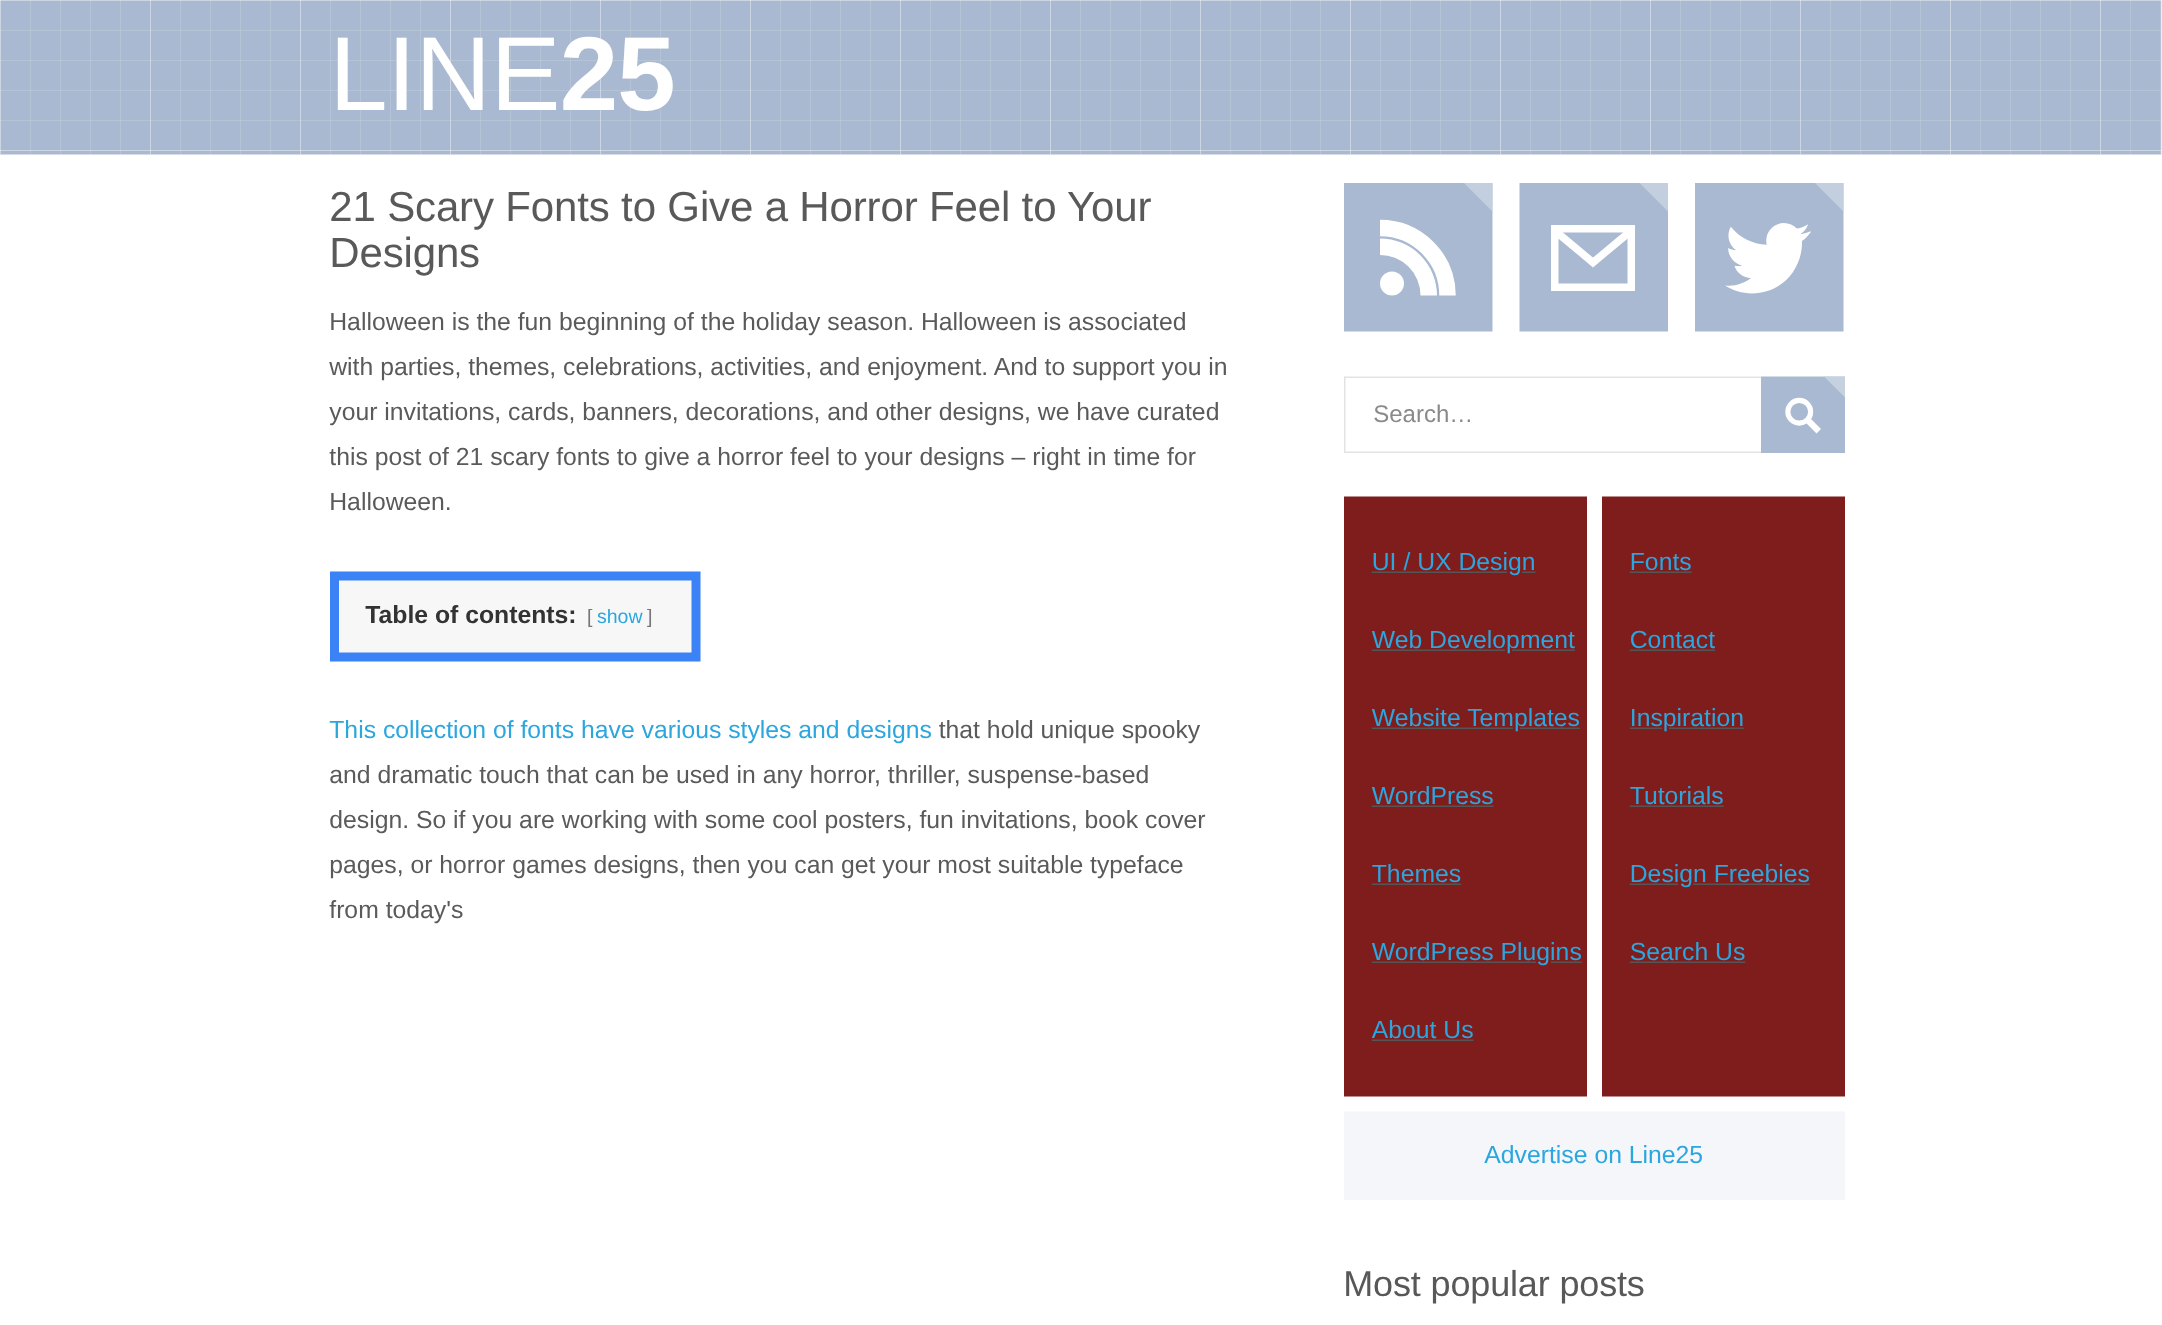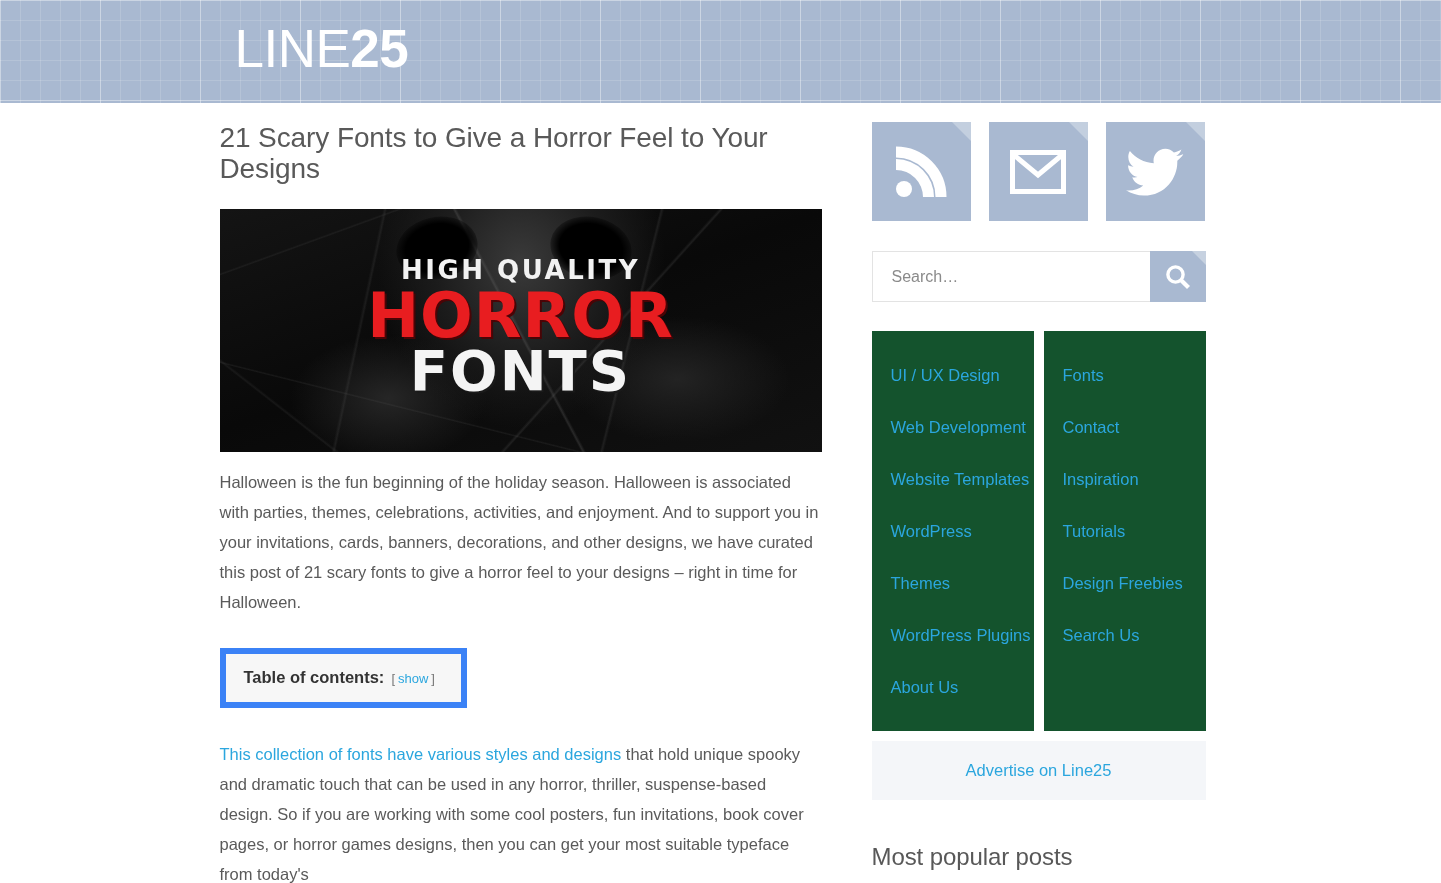--- a/index.html
+++ b/index.html
@@ -33,23 +33,23 @@
     overflow: hidden;
   }
   .header-inner {
     width: 1002px;
     margin: 0 auto;
     height: 100%;
     position: relative;
   }
   .logo {
     position: absolute;
-    left: 15px;
+    left: 0;
     top: 19px;
-    font-size: 53px;
+    font-size: 70px;
     line-height: 60px;
     letter-spacing: -0.5px;
     color: #ffffff;
     font-weight: 300;
     white-space: nowrap;
     text-decoration: none;
   }
   .logo .logo-bold { font-weight: 700; }
 
   
@@ -57,21 +57,21 @@
     width: 1002px;
     margin: 0 auto;
     position: relative;
   }
   .content-wrap {
     display: flex;
     align-items: flex-start;
     padding-top: 19px;
   }
   .main-col { width: 602px; flex: 0 0 602px; }
-  .side-col { width: 334px; flex: 0 0 334px; margin-left: 50px; }
+  .side-col { width: 334px; flex: 0 0 334px; margin-left: 74px; }
 
   
   .post-title {
     margin: 0;
     font-size: 28px;
     line-height: 1.12;
     font-weight: 400;
     color: #595959;
     letter-spacing: -0.1px;
   }
@@ -239,22 +239,23 @@
     border-left: 14px solid transparent;
   }
 
   .cat-grid {
     margin-top: 29px;
     display: flex;
     gap: 10px;
   }
   .cat-col {
     flex: 1 1 0;
-    background: #14532d;
+    background: #7f1d1d;
     padding: 18px 0 18px 0;
+    text-decoration: underline;
   }
   .cat-link {
     display: block;
     color: #2ba6de;
     text-decoration: none;
     font-size: 16.5px;
     line-height: 52px;
     padding: 0 0 0 19px;
   }
 
@@ -287,29 +288,20 @@
   </div>
 </header>
 
 <div class="page">
   <div class="content-wrap">
 
     <main class="main-col">
 
       <h1 class="post-title">21 Scary Fonts to Give a Horror Feel to Your Designs</h1>
 
-      <div class="featured-image">
-        <div class="fi-crackle"></div>
-        <div class="fi-eyes"></div>
-        <div class="fi-text">
-          <span class="fi-l1">HIGH QUALITY</span>
-          <span class="fi-l2">HORROR</span>
-          <span class="fi-l3">FONTS</span>
-        </div>
-      </div>
 
       <div class="post-body">
         <p>Halloween is the fun beginning of the holiday season. Halloween is associated with parties, themes, celebrations, activities, and enjoyment. And to support you in your invitations, cards, banners, decorations, and other designs, we have curated this post of 21 scary fonts to give a horror feel to your designs – right in time for Halloween.</p>
 
         <div class="toc-box">
           <span class="toc-label">Table of contents:</span><span class="toc-toggle-wrap"><span>[</span><a class="toc-toggle" href="#">show</a><span>]</span></span>
         </div>
 
         <p><a href="#">This collection of fonts have various styles and designs</a><span> that hold unique spooky and dramatic touch that can be used in any horror, thriller, suspense-based design. So if you are working with some cool posters, fun invitations, book cover pages, or horror games designs, then you can get your most suitable typeface from today's</span></p>
       </div>

